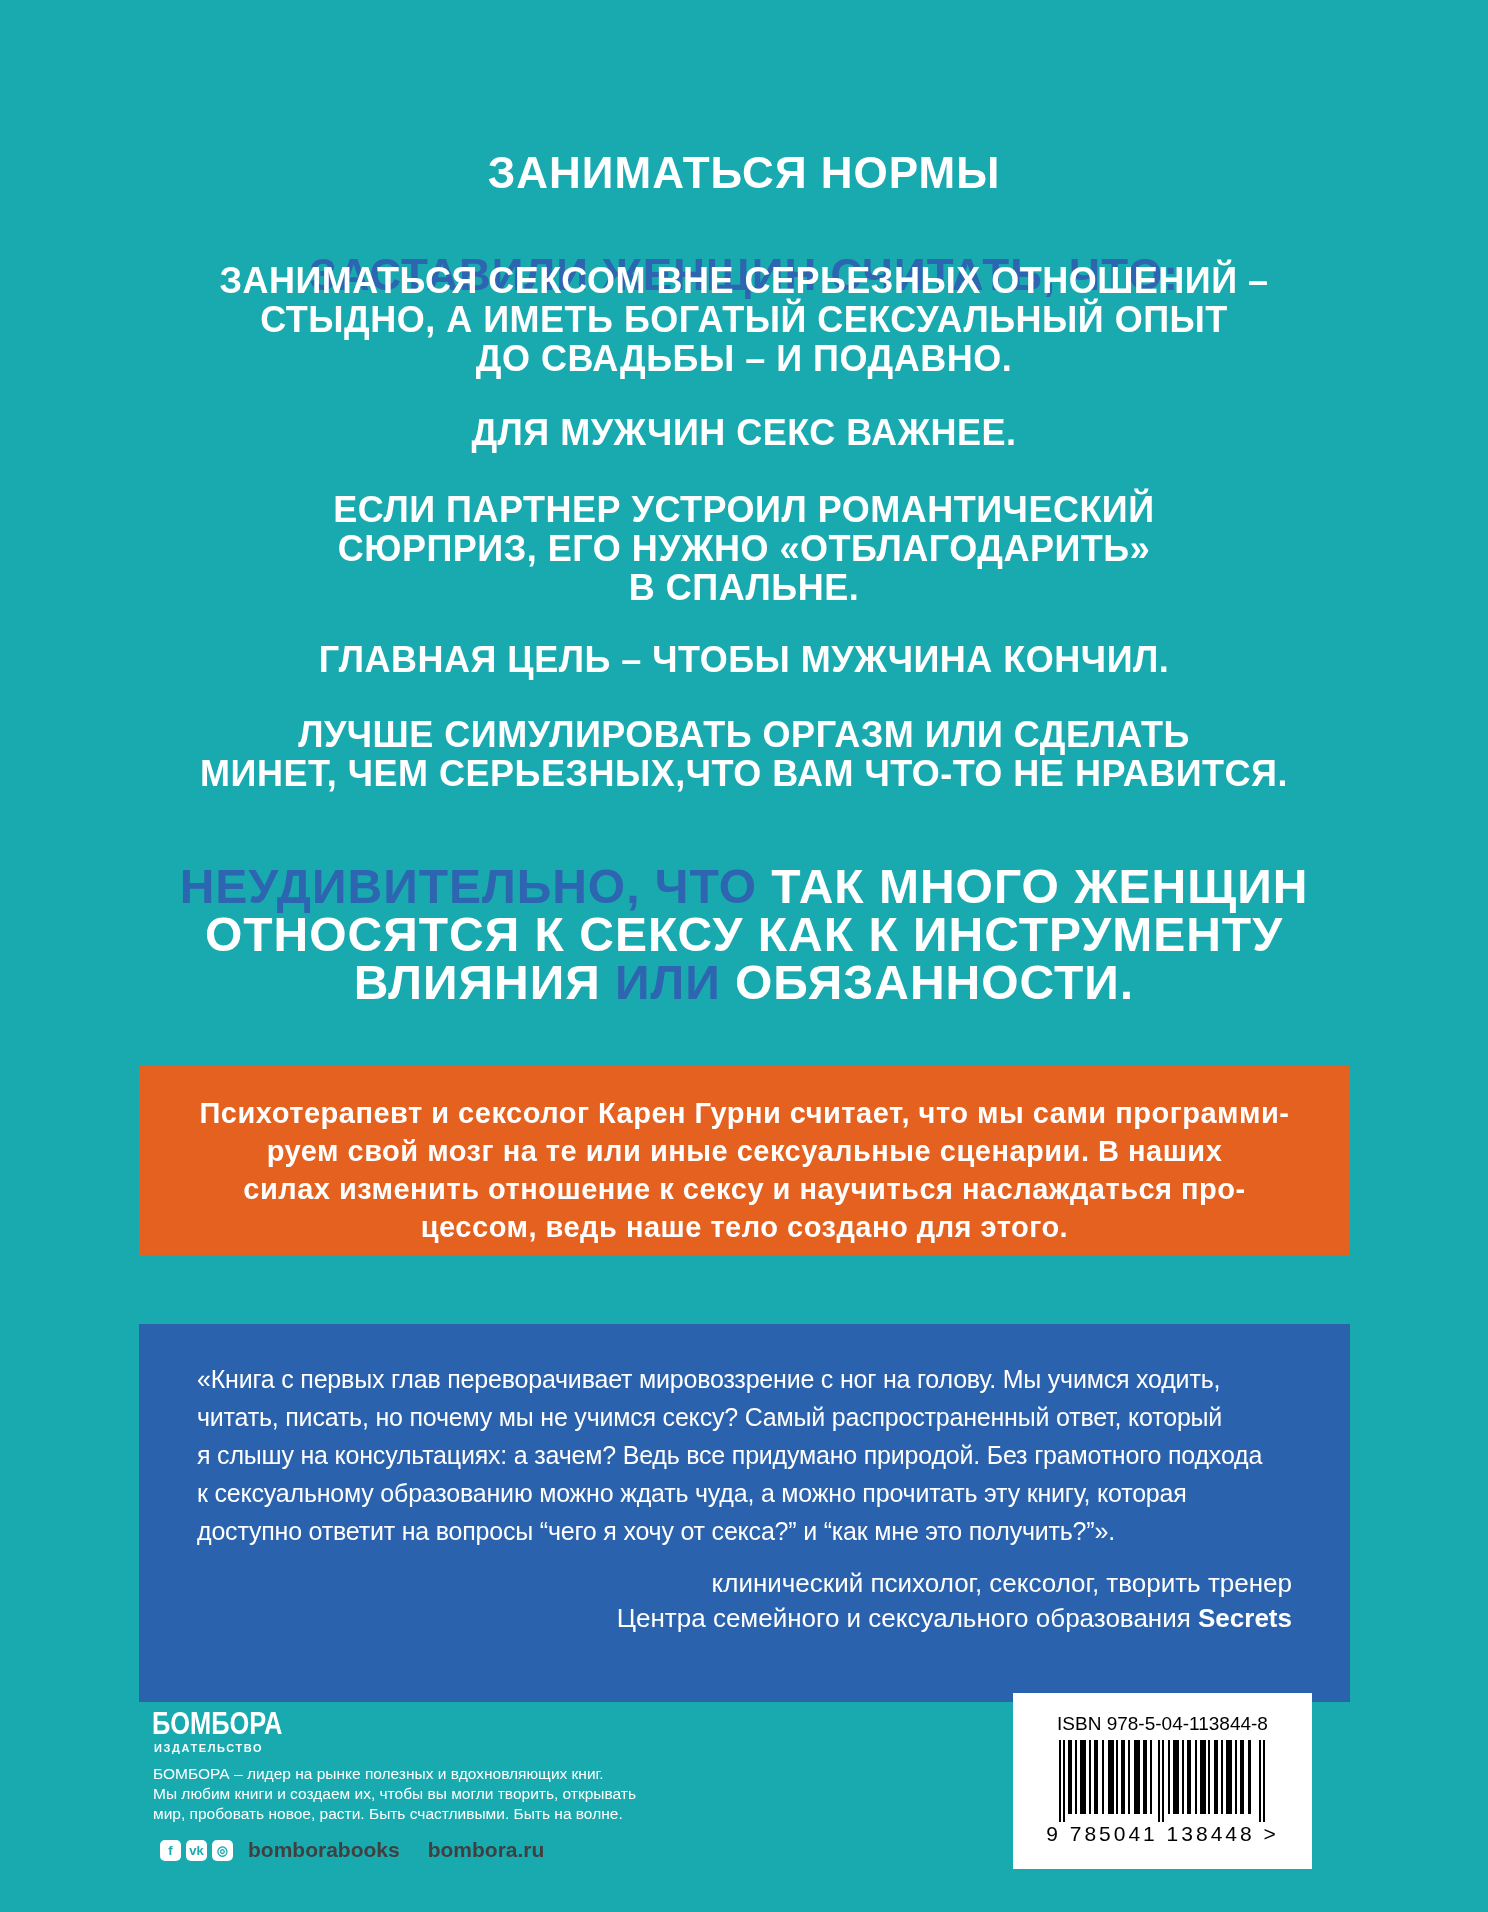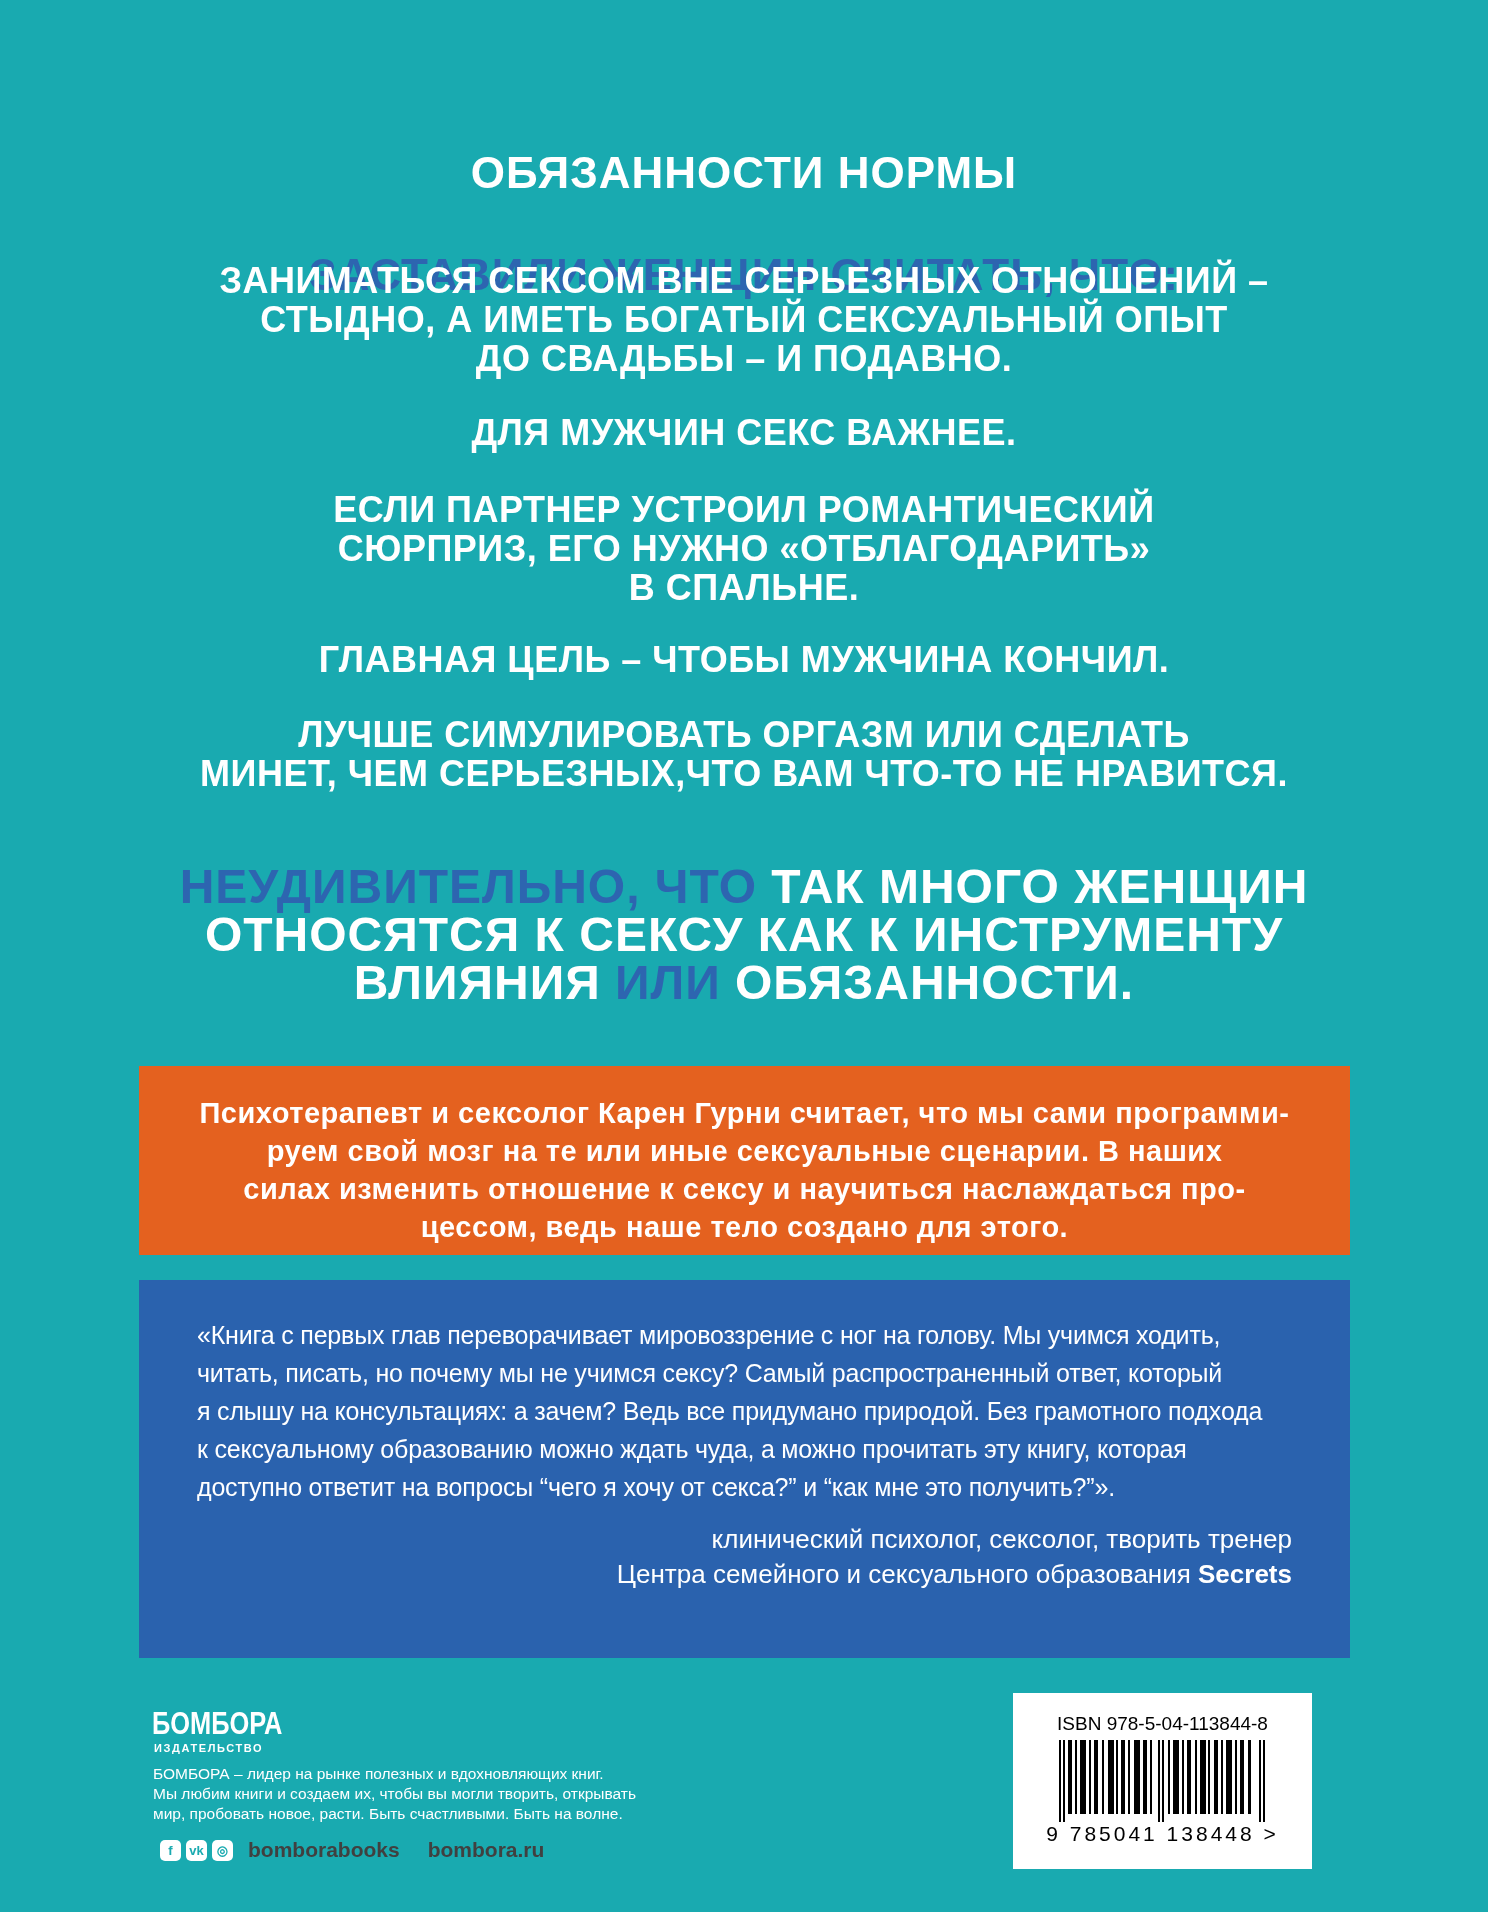--- a/index.html
+++ b/index.html
@@ -38,21 +38,21 @@
     background:#e4611f;box-sizing:border-box;
     padding:28px 25px 0 25px;
   }
   #orange-box p{
     margin:0;color:#fff;font-weight:bold;
     font-size:29px;line-height:38px;
     text-align:center;white-space:pre-line;letter-spacing:0.5px;
   }
 
   #blue-box{
-    left:139px;top:1280px;width:1211px;height:378px;
+    left:139px;top:1324px;width:1211px;height:378px;
     background:#2a62ae;box-sizing:border-box;
     padding:36px 58px 0 58px;color:#fff;
   }
   #blue-box .quote{
     margin:0;font-size:25px;line-height:38px;
     letter-spacing:-0.2px;white-space:pre-line;text-align:left;
   }
   #blue-box .attribution{text-align:right;margin-top:16px;}
   #blue-box .attribution .name{font-weight:bold;font-size:31px;line-height:40px;}
   #blue-box .attribution .role{font-size:26px;line-height:35px;white-space:pre-line;}
@@ -95,21 +95,21 @@
     text-align:center;color:#000;font-size:21px;letter-spacing:3px;
     margin-top:0px;
   }
 </style>
 </head>
 <body>
 
 <div>
 
   <header id="header" class="abs ctext">
-    <div>ОБЯЗАННОСТИ НОРМЫ</div>
+    <div>ЗАНИМАТЬСЯ НОРМЫ</div>
     <div class="blue">ЗАСТАВИЛИ ЖЕНЩИН СЧИТАТЬ, ЧТО:</div>
   </header>
 
   <p id="b1" class="abs ctext belief">ЗАНИМАТЬСЯ СЕКСОМ ВНЕ СЕРЬЕЗНЫХ ОТНОШЕНИЙ –
 СТЫДНО, А ИМЕТЬ БОГАТЫЙ СЕКСУАЛЬНЫЙ ОПЫТ
 ДО СВАДЬБЫ – И ПОДАВНО.</p>
   <p id="b2" class="abs ctext belief">ДЛЯ МУЖЧИН СЕКС ВАЖНЕЕ.</p>
   <p id="b3" class="abs ctext belief">ЕСЛИ ПАРТНЕР УСТРОИЛ РОМАНТИЧЕСКИЙ
 СЮРПРИЗ, ЕГО НУЖНО «ОТБЛАГОДАРИТЬ»
 В СПАЛЬНЕ.</p>

